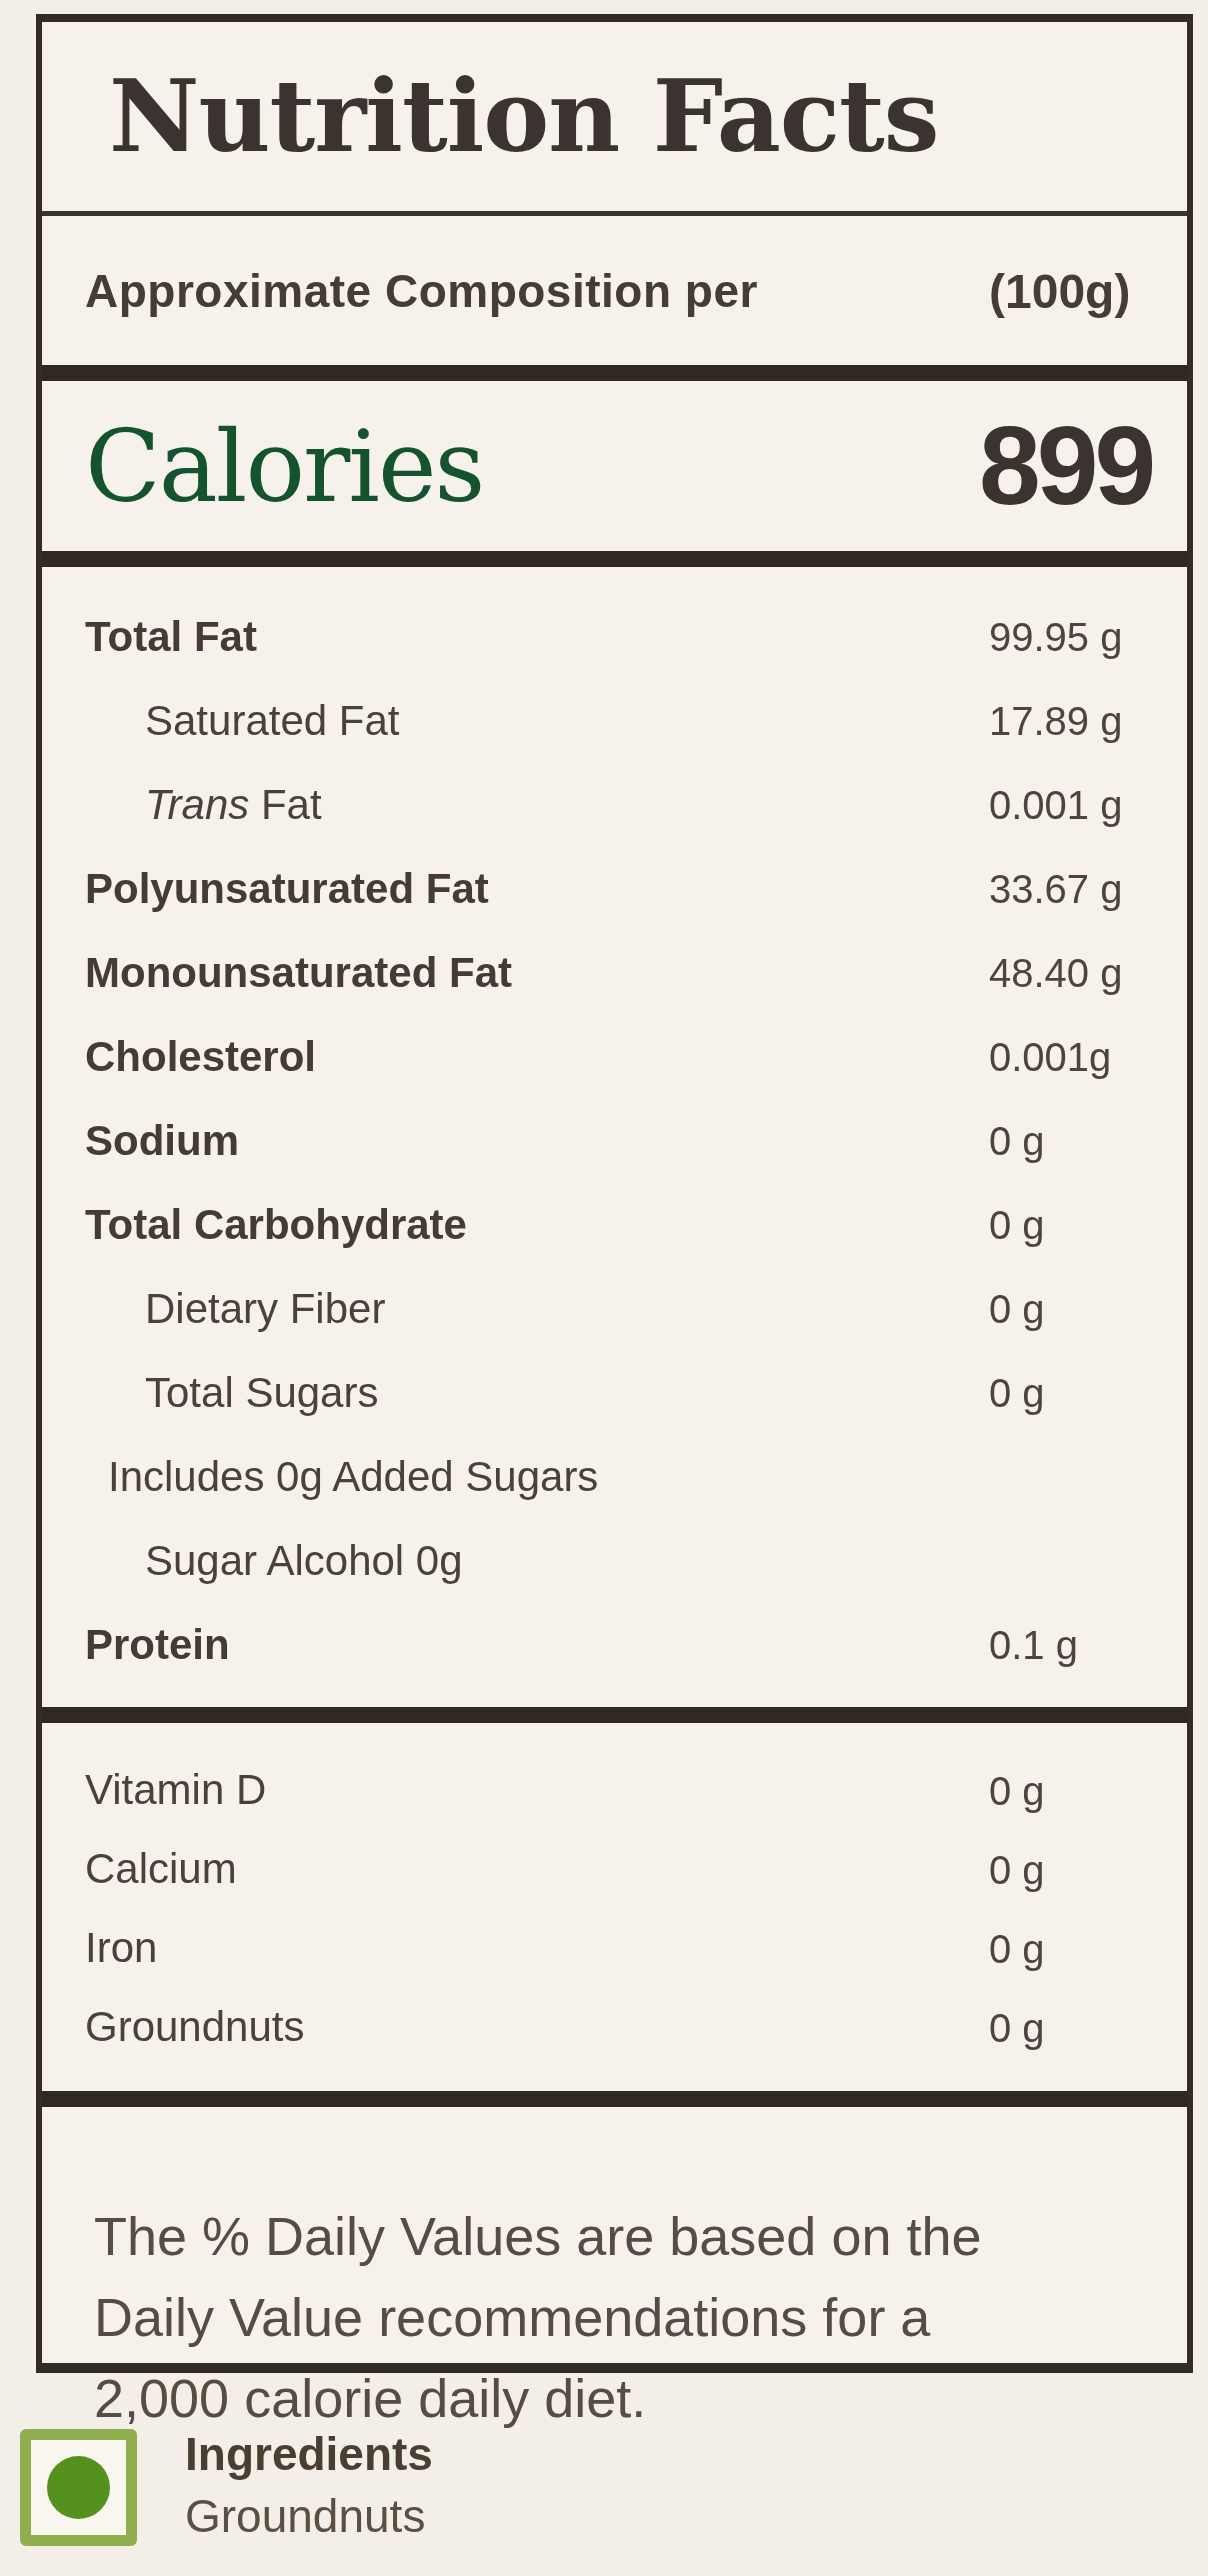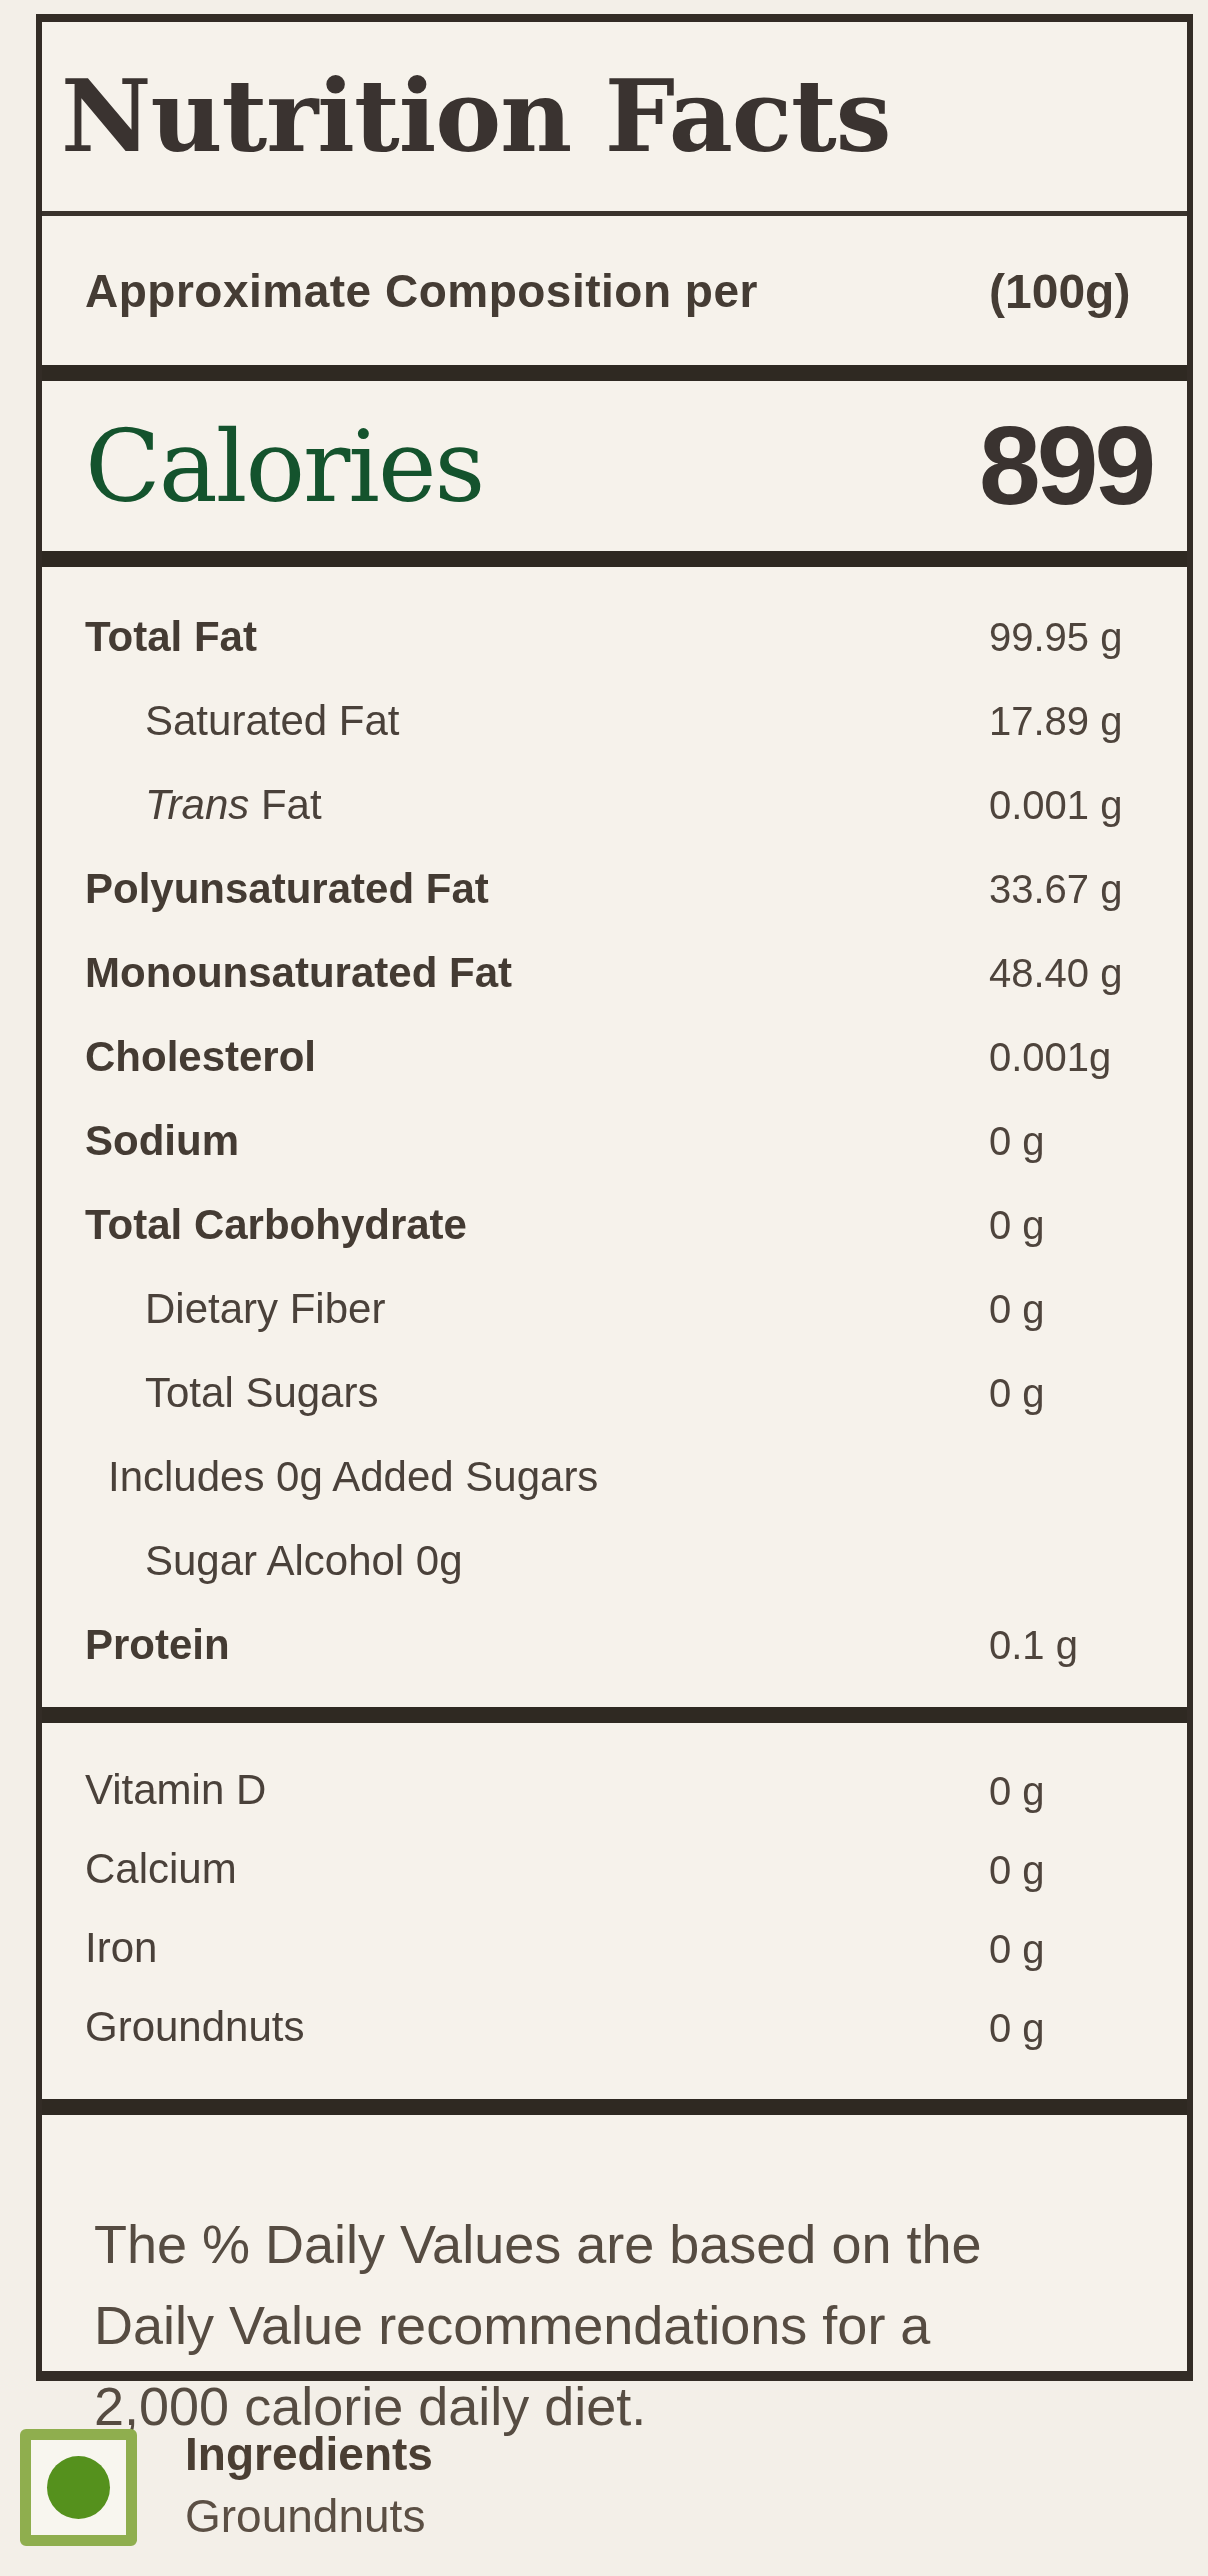--- a/index.html
+++ b/index.html
@@ -24,21 +24,21 @@
   .thin-rule{height:5px;background:#3a332c;}
   .thick-rule{height:16px;background:#2f2922;}
   
   .title-section{height:189px;display:flex;align-items:center;}
   .nf-title{
     font-family:"DejaVu Serif", serif;
     font-weight:bold;
     font-size:99px;
     letter-spacing:-1px;
     color:#3a3330;
-    padding-left:19px;
+    padding-left:67px;
     line-height:1;
     white-space:nowrap;
   }
   
   .serving-section{height:149px;position:relative;display:flex;align-items:center;}
   .serving-label{
     font-size:46px;font-weight:bold;color:#453c34;
     padding-left:43px;letter-spacing:0.5px;white-space:nowrap;
   }
   .serving-amount{
@@ -52,21 +52,21 @@
     font-weight:normal;font-size:99px;letter-spacing:-2px;
     color:#14532d;padding-left:43px;line-height:1;white-space:nowrap;
   }
   .calories-value{
     position:absolute;left:937px;top:50%;transform:translateY(-50%);
     font-size:111px;font-weight:bold;letter-spacing:-4px;
     color:#3a3330;line-height:1;white-space:nowrap;
   }
   
   .nutrients-section{padding-top:28px;padding-bottom:20px;}
-  .vitamins-section{padding-top:28px;padding-bottom:32px;}
+  .vitamins-section{padding-top:28px;padding-bottom:24px;}
   .nrow{position:relative;height:84px;display:flex;align-items:center;}
   .vitamins-section .nrow{height:79px;}
   .nrow .nlabel{
     font-size:42px;color:#4a413a;padding-left:43px;white-space:nowrap;line-height:1.1;
   }
   .nrow.bold .nlabel{font-weight:bold;color:#443b33;}
   .nrow.indent1 .nlabel{padding-left:103px;}
   .nrow.indent2 .nlabel{padding-left:66px;}
   .nrow .nvalue{
     position:absolute;left:947px;top:50%;transform:translateY(-50%);

